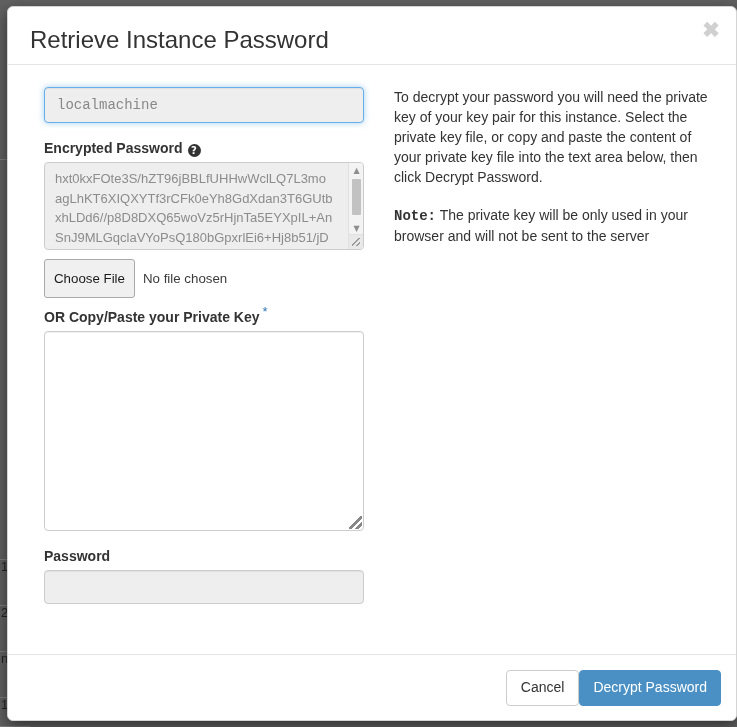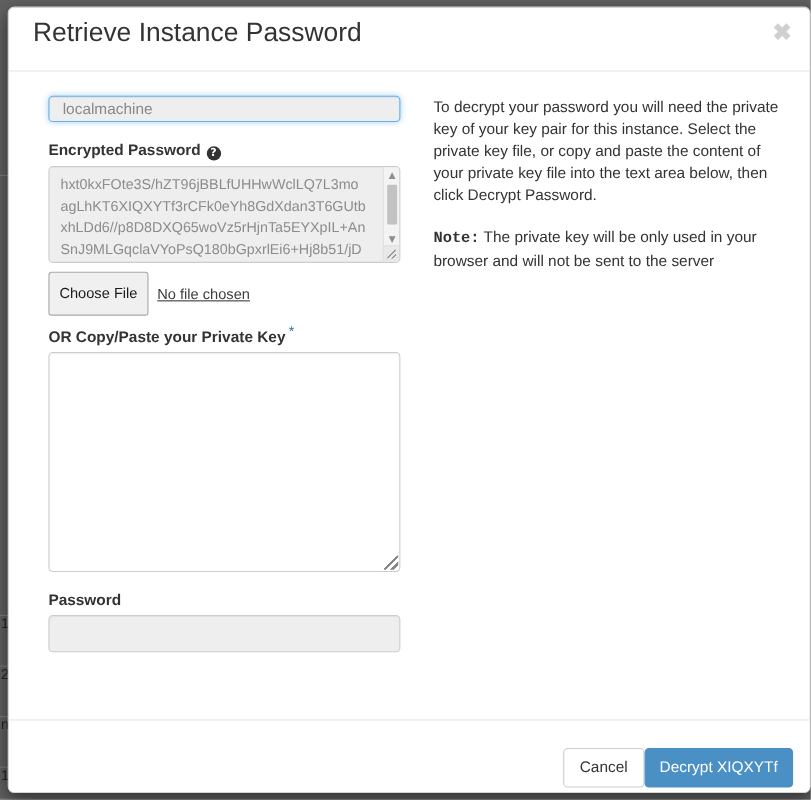--- a/index.html
+++ b/index.html
@@ -46,21 +46,21 @@
 
   
   #modal-header {
     position: relative;
     height: 58px;
     border-bottom: 1px solid #e5e5e5;
     padding: 0 15px;
   }
   #modal-title {
     position: absolute;
-    left: 22px; top: 6px;
+    left: 22px; top: 16px;
     font-size: 24px;
     font-weight: normal;
     color: #333333;
     line-height: 1.42;
     margin: 0;
   }
   #close-btn {
     position: absolute;
     right: 12px; top: 10px;
     width: 26px; height: 26px;
@@ -107,30 +107,30 @@
     line-height: 13px;
     text-align: center;
     margin-left: 5px;
     vertical-align: -1px;
     cursor: pointer;
     font-family: "DejaVu Sans", sans-serif;
   }
 
   
   #keypair-input {
-    width: 320px; height: 24px;
+    width: 320px; height: 36px;
     background: #eeeeee;
     border: 1px solid #66afe9;
     border-radius: 4px;
     box-shadow: 0 0 6px rgba(102,175,233,0.6),
                 inset 0 1px 1px rgba(0,0,0,0.06);
     padding: 6px 12px;
     font-size: 14px;
     color: #888888;
-    font-family: Liberation Sans, sans-serif;
+    font-family: Liberation Mono, monospace;
     outline: none;
   }
 
   .spacer-16 { height: 16px; }
   .spacer-14 { height: 14px; }
 
   
   #encrypted-wrap {
     position: relative;
     width: 320px; height: 88px;
@@ -210,21 +210,20 @@
     font-size: 13.3px;
     color: #1a1a1a;
     font-family: "Liberation Sans", sans-serif;
     cursor: pointer;
     line-height: 1.3;
   }
   #no-file-text {
     margin-left: 8px;
     font-size: 13.3px;
     color: #3c3c3c;
-    text-decoration: underline;
   }
 
   
   #privkey-wrap {
     position: relative;
     width: 320px; height: 200px;
   }
   #privkey-input {
     width: 320px; height: 200px;
     background: #ffffff;
@@ -284,21 +283,20 @@
     position: absolute;
     left: 0; bottom: 0;
     width: 728px; height: 66px;
     border-top: 1px solid #e5e5e5;
     background: #ffffff;
   }
   #footer-btns {
     position: absolute;
     right: 15px; top: 15px;
     display: flex;
-    margin-top: 10px;
   }
   #cancel-btn {
     background: #ffffff;
     border: 1px solid #cccccc;
     border-radius: 4px;
     color: #333333;
     font-size: 14px;
     padding: 7px 14px;
     font-family: "Liberation Sans", sans-serif;
     cursor: pointer;
@@ -393,17 +391,17 @@
       <p class="desc-p">
         <span class="note-label">Note:</span><span> The private key will be only used in your browser and will not be sent to the server</span>
       </p>
     </div>
 
   </div>
 
   <div id="modal-footer">
     <div id="footer-btns">
       <button id="cancel-btn">Cancel</button>
-      <button id="decrypt-btn">Decrypt XIQXYTf</button>
+      <button id="decrypt-btn">Decrypt Password</button>
     </div>
   </div>
 
 </div>
 
 </body></html>

